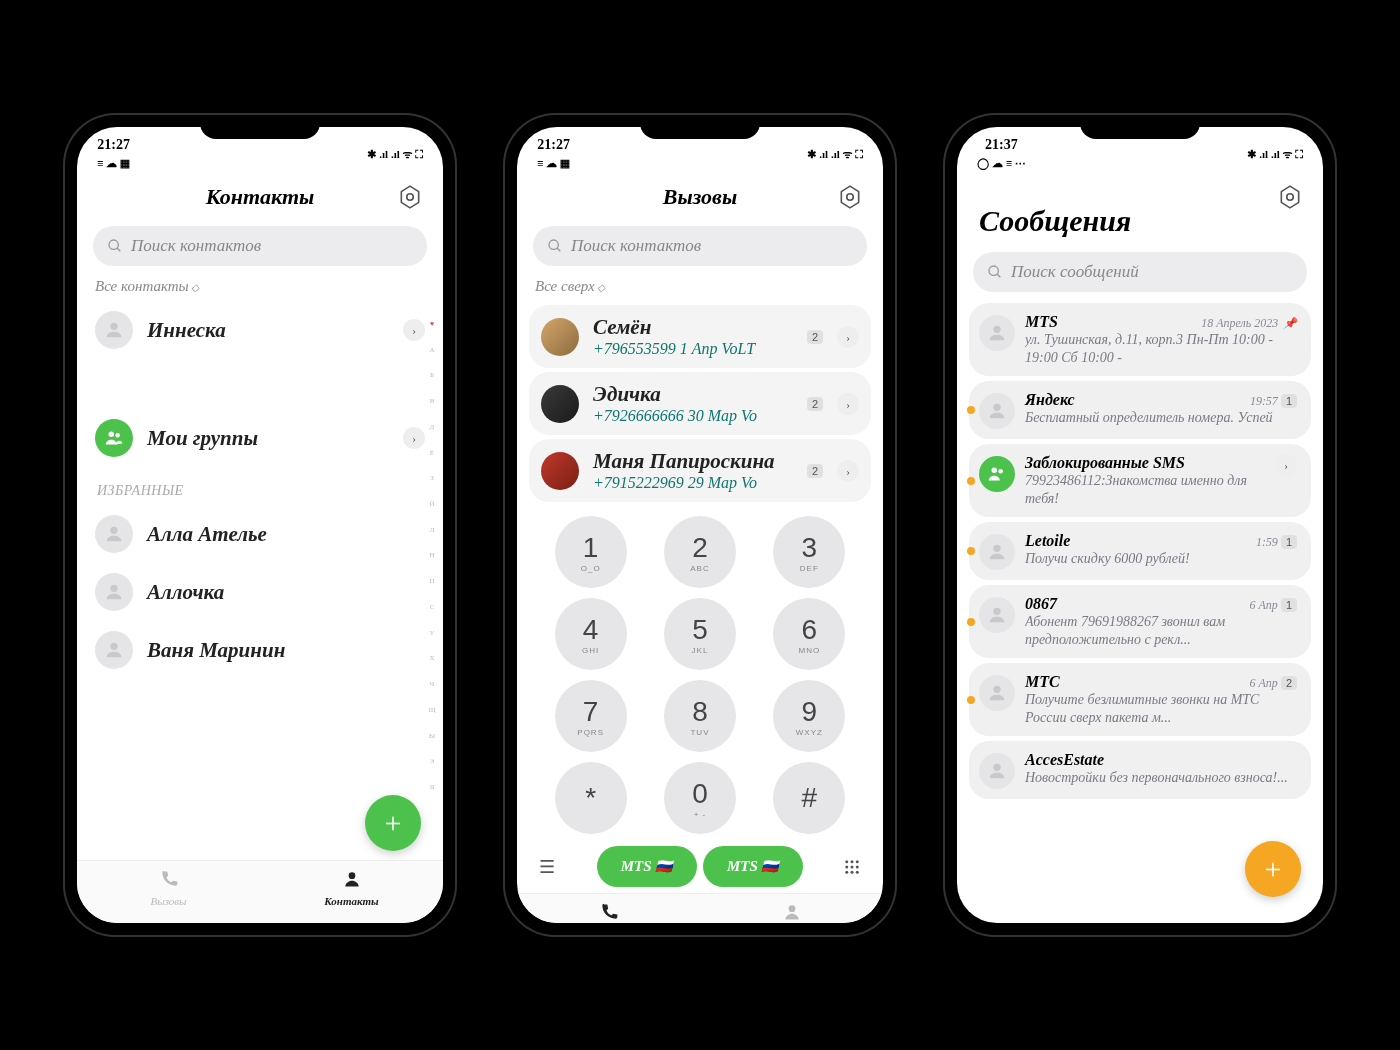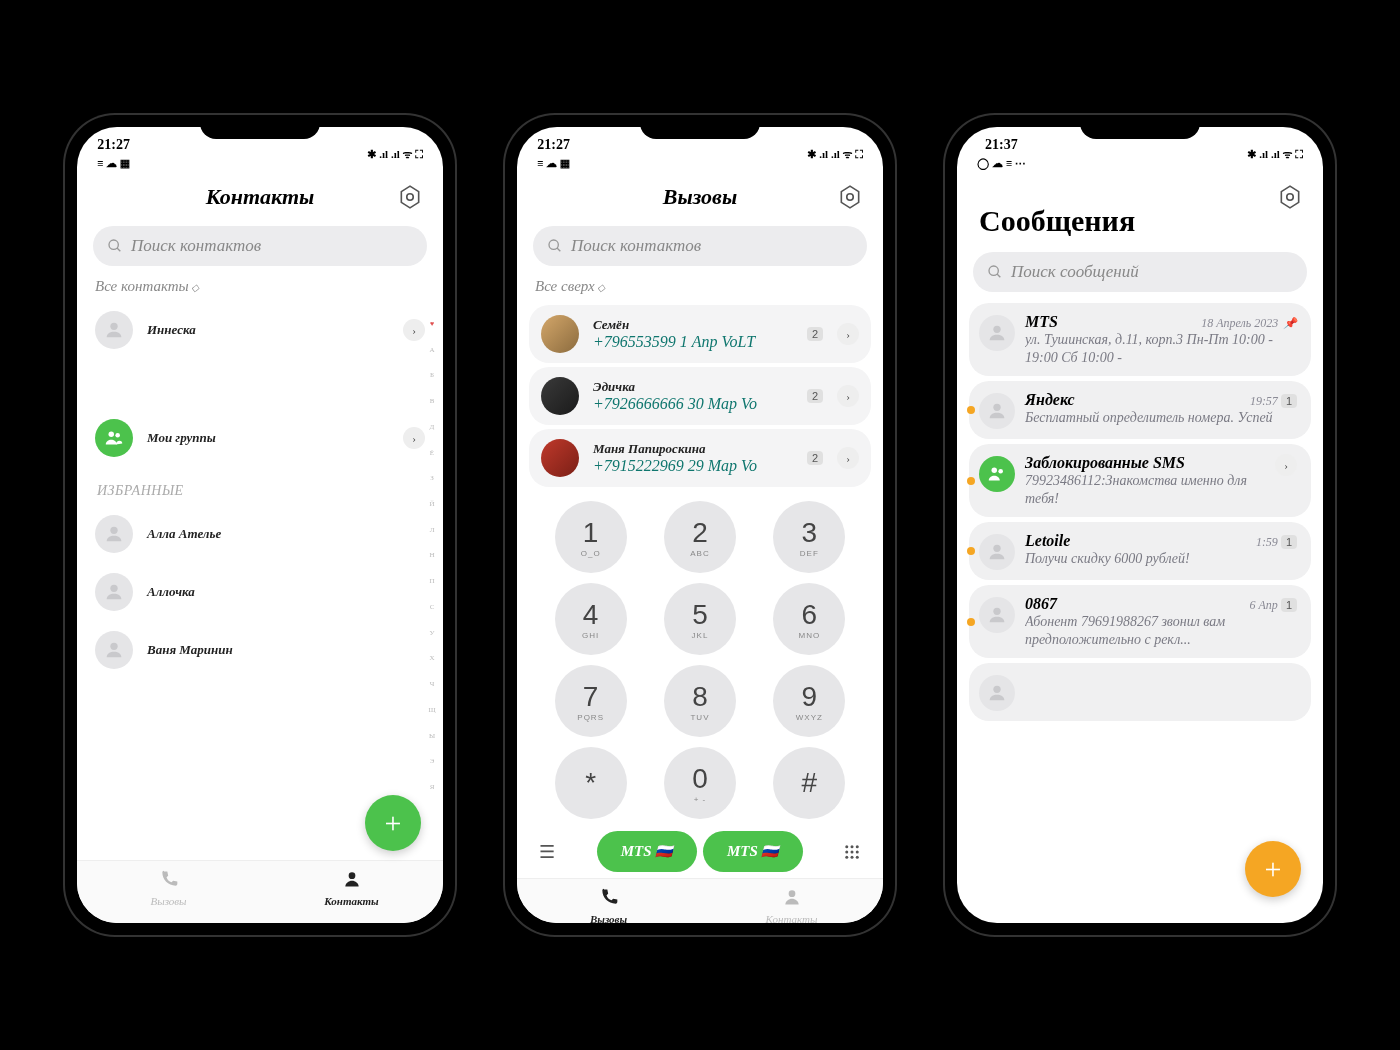--- a/index.html
+++ b/index.html
@@ -28,21 +28,21 @@
   .row { display:flex; align-items:center; padding:10px 18px; gap:14px; }
   .row.card { background:#f4f4f5; margin:4px 12px; border-radius:20px; padding:10px 12px; }
   .avatar { width:38px; height:38px; border-radius:50%; background:#e5e5e7; display:flex; align-items:center; justify-content:center; flex-shrink:0; }
   .avatar svg { width:22px; height:22px; fill:#c9c9cc; }
   .avatar.grn { background:#4cc24c; }
   .avatar.grn svg { fill:#fff; }
   .avatar.img1 { background:linear-gradient(135deg,#d4a76a,#8b6b3e); }
   .avatar.img2 { background:linear-gradient(135deg,#3a3a3a,#1a1a1a); }
   .avatar.img3 { background:linear-gradient(135deg,#c0392b,#7a1f16); }
   .row-main { flex:1; min-width:0; }
-  .row-name { font-size:13px; font-weight:bold; font-style:italic; color:#222; }
+  .row-name { font-size:21px; font-weight:bold; font-style:italic; color:#222; }
   .row-sub { font-size:16px; color:#0f766e; font-style:italic; white-space:nowrap; overflow:hidden; text-overflow:ellipsis; }
   .chev { width:22px; height:22px; border-radius:50%; background:#eee; display:flex; align-items:center; justify-content:center; font-size:11px; color:#555; flex-shrink:0; }
   .badge { background:#e0e0e0; color:#555; font-size:11px; padding:1px 5px; border-radius:4px; font-family:Arial; font-style:normal; flex-shrink:0; }
   .section-h { padding:16px 20px 6px; font-size:14px; color:#aaa; font-style:italic; letter-spacing:0.5px; }
 
   .azbar { position:absolute; right:4px; top:10px; bottom:60px; width:14px; display:flex; flex-direction:column; align-items:center; justify-content:space-around; font-size:7px; color:#bbb; }
   .azbar span:first-child { color:#e05050; }
 
   .fab { position:absolute; bottom:72px; right:22px; width:56px; height:56px; border-radius:50%; display:flex; align-items:center; justify-content:center; color:#fff; font-size:30px; box-shadow:0 3px 10px rgba(0,0,0,0.2); z-index:5; }
   .fab.grn { background:#4cc24c; }
@@ -356,21 +356,21 @@
       <div class="status-right">
           <span class="sico">✱ .ıl .ıl ᯤ ⛶</span>
         </div>
     </div>
     <div style="position:relative;">
       <div class="gear" style="top:10px;"><svg viewBox="0 0 24 24">
             <polygon points="12,2 20,7 20,17 12,22 4,17 4,7"></polygon>
             <circle cx="12" cy="12" r="3"></circle>
           </svg></div>
     </div>
-    <h1 class="header-left" style="font-size:30px;font-weight:bold;padding:30px 22px 8px;">Сообщения</h1>
+    <h1 class="header-left" style="font-size:30px;font-style:italic;font-weight:bold;padding:30px 22px 8px;">Сообщения</h1>
     <div class="search">
       <svg viewBox="0 0 24 24">
           <circle cx="10" cy="10" r="7"></circle>
           <line x1="20" y1="20" x2="15" y2="15"></line>
         </svg>
       <span>Поиск сообщений</span>
     </div>
     <div class="content" style="overflow:hidden;">
         <div class="msg">
           <div class="avatar">
@@ -447,24 +447,47 @@
           </div>
           <div class="msg-main">
             <div class="msg-top">
               <span class="msg-name">0867</span>
               <span class="msg-date">6 Апр <span class="badge">1</span></span>
             </div>
             <div class="msg-prev">Абонент 79691988267 звонил вам предположительно с рекл...</div>
           </div>
         </div>
         <div class="msg">
-          <div class="avatar">
-            <svg viewBox="0 0 24 24">
-              <circle cx="12" cy="8" r="4"></circle>
-              <path d="M4 20c0-4 4-6 8-6s8 2 8 6z"></path>
-            </svg>
+          <div class="dot"></div>
+          <div class="avatar">
+            <svg viewBox="0 0 24 24">
+              <circle cx="12" cy="8" r="4"></circle>
+              <path d="M4 20c0-4 4-6 8-6s8 2 8 6z"></path>
+            </svg>
+          </div>
+          <div class="msg-main">
+            <div class="msg-top">
+              <span class="msg-name">МТС</span>
+              <span class="msg-date">6 Апр <span class="badge">2</span></span>
+            </div>
+            <div class="msg-prev">Получите безлимитные звонки на МТС России сверх пакета м...</div>
+          </div>
+        </div>
+        <div class="msg">
+          <div class="avatar">
+            <svg viewBox="0 0 24 24">
+              <circle cx="12" cy="8" r="4"></circle>
+              <path d="M4 20c0-4 4-6 8-6s8 2 8 6z"></path>
+            </svg>
+          </div>
+          <div class="msg-main">
+            <div class="msg-top">
+              <span class="msg-name">AccesEstate</span>
+              <span class="msg-date"> </span>
+            </div>
+            <div class="msg-prev">Новостройки без первоначального взноса!...</div>
           </div>
         </div>
       </div>
     <div class="fab org" style="bottom:26px;">+</div>
   </div>
   <div class="home-ind"></div>
 </div>
 
 </body></html>

